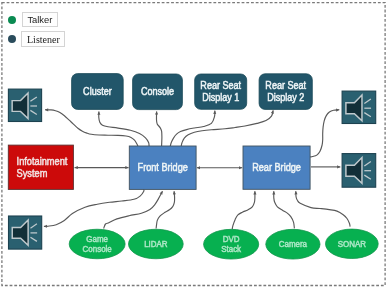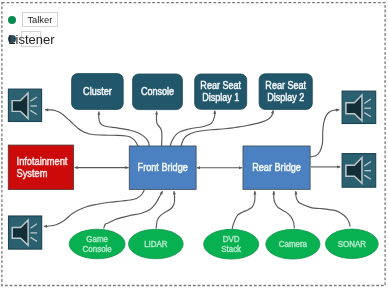--- a/index.html
+++ b/index.html
@@ -109,17 +109,17 @@
           </g>
         </g>
       </g>
   </svg>
   <div id="legend-layer">
       <div class="legenddot" style="left: 7.9px; top: 15.7px; width: 8px; height: 8px; background: rgb(10, 139, 82);"></div>
       <div class="legendbox" style="left: 21.5px; top: 11.5px; width: 36.8px; height: 15px; font-size: 9.4px; align-items: center;">
         <span>Talker</span>
       </div>
       <div class="legenddot" style="left: 7.7px; top: 35px; width: 8px; height: 8px; background: rgb(42, 76, 92);"></div>
-      <div class="legendbox" style="left: 21.4px; top: 31.2px; width: 20px; height: 15.7px; font-size: 13px;">
+      <div class="legendbox" style="left: 21.4px; top: 31.2px; width: 44px; height: 15.7px; font-size: 10px; font-family: Liberation Serif, serif;">
         <span>Listener</span>
       </div>
     </div>
 </div>
 
 </body></html>

